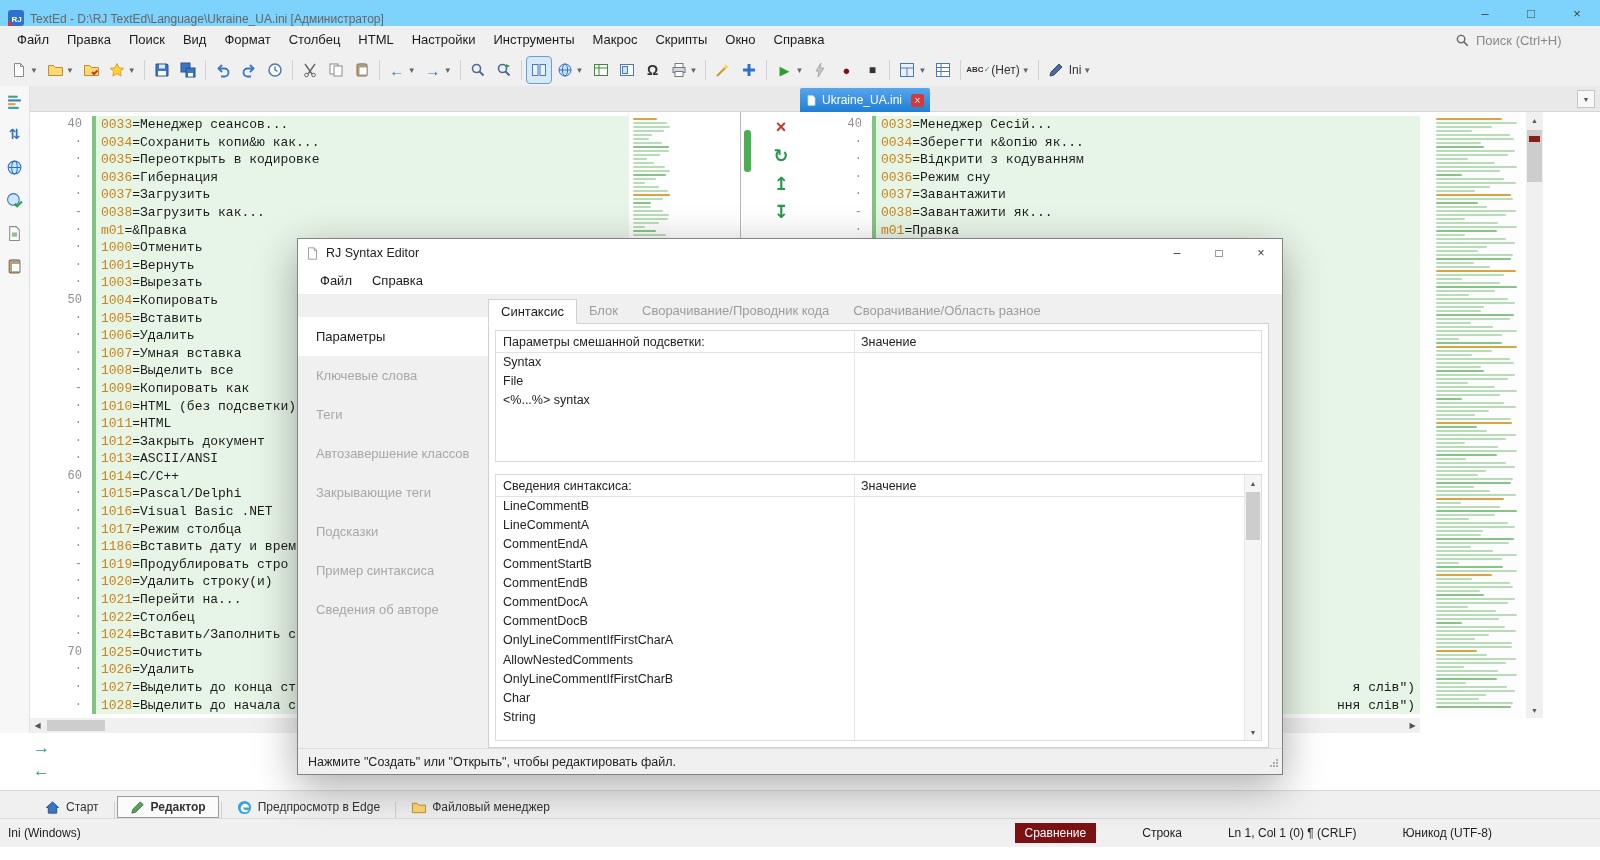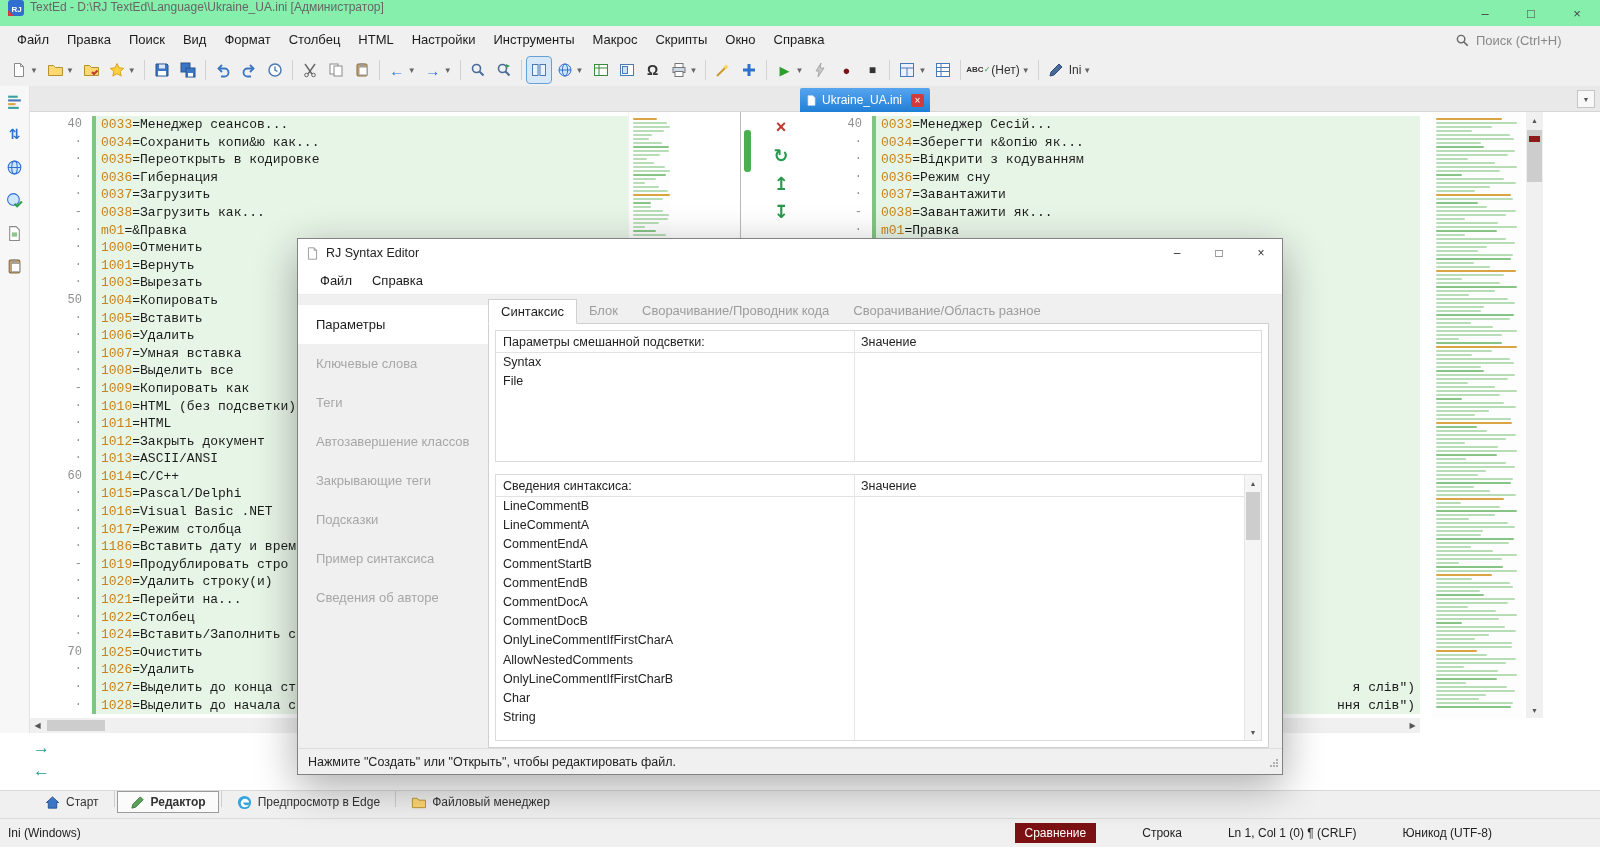--- a/index.html
+++ b/index.html
@@ -1,20 +1,20 @@
 <!DOCTYPE html>
 <html style="--line-bg: #e7f5e7; --key: #c9831a; --val: #1b1b1b; --gutter: #8f8f8f; --chg: #82c482; --badge: #7b1113;"><head>
 <meta charset="utf-8">
 <style>
 *{margin:0;padding:0;box-sizing:border-box}
 html,body{width:1600px;height:860px;overflow:hidden;background:#fff}
 body{font-family:"Liberation Sans","DejaVu Sans",sans-serif;font-size:13px;color:#222}
 .app{position:relative;width:1600px;height:860px;background:#fff}
 
-.titlebar{position:absolute;top:0;left:0;right:0;height:26px;background:#86efac;display:flex;align-items:flex-start}
+.titlebar{position:absolute;top:0;left:0;right:0;height:26px;background:#7dd3fc;display:flex;align-items:flex-end}
 .app-icon{width:16px;height:16px;margin:0 6px 0 8px;flex:0 0 auto}
 .title-text{color:#666;font-size:12px}
 .win-controls{margin-left:auto;display:flex;height:100%}
 .win-btn{width:46px;display:flex;align-items:center;justify-content:center;color:#444;font-size:13px}
 
 .menubar{position:absolute;top:26px;left:0;right:0;height:28px;background:#f0f0f0;display:flex;align-items:center;padding-left:8px}
 .menu-item{padding:0 9px;line-height:28px;font-size:13px;color:#1c1c1c}
 .menusearch{margin-left:auto;display:flex;align-items:center;margin-right:14px;color:#888}
 .menusearch svg{width:15px;height:15px;margin-right:6px}
 .menusearch input{border:none;background:transparent;font-size:13px;width:110px;outline:none;color:#777}
@@ -67,21 +67,21 @@
 .vs-mark{position:absolute;left:3px;right:3px;top:24px;height:6px;background:#8b1a1a}
 .hscroll{position:absolute;top:718px;height:15px;background:#f0f0f0;display:flex;align-items:center}
 .hscroll.left{left:30px;width:710px}
 .hscroll.right{left:820px;width:600px}
 .hs-arrow{width:15px;text-align:center;font-size:8px;color:#555}
 .hs-arrow.end{margin-left:auto}
 .hs-thumb{position:absolute;left:17px;top:2px;width:58px;height:11px;background:#cdcdcd}
 .below{position:absolute;top:733px;left:0;width:1600px;height:57px;background:#fff}
 .nav-arrow{position:absolute;left:33px;width:20px;height:20px;font-size:17px;font-weight:bold;color:#1f9a8a;line-height:20px}
 
-.bottombar{position:absolute;top:790px;left:0;right:0;height:28px;background:#f0f0f0;border-top:1px solid #d9d9d9;display:flex;align-items:flex-start;padding-left:32px}
+.bottombar{position:absolute;top:790px;left:0;right:0;height:28px;background:#f0f0f0;border-top:1px solid #d9d9d9;display:flex;align-items:flex-end;padding-left:32px}
 .btab{display:flex;align-items:center;gap:6px;padding:0 12px;height:22px;font-size:12px;color:#333;border:1px solid transparent}
 .btab svg{width:15px;height:15px}
 .btab.active{border:1px solid #9a9a9a;background:#fbfbfb;font-weight:bold}
 .btab-sep{width:1px;height:16px;background:#cfcfcf;margin:0 2px}
 
 .statusbar{position:absolute;top:818px;left:0;right:0;height:29px;background:#f0f0f0;border-top:1px solid #dcdcdc;display:flex;align-items:center;font-size:12px}
 .sb-left{margin-left:8px}
 .sb-right{margin-left:auto;display:flex;align-items:center;margin-right:108px}
 .sb-badge{background:var(--badge);color:#fff;padding:3px 10px}
 .sb-item{margin-left:46px}
@@ -89,21 +89,21 @@
 
 .dialog{position:absolute;left:297px;top:238px;width:986px;height:537px;background:#f0f0f0;border:1px solid #828282;box-shadow:0 12px 40px rgba(0,0,0,.33);z-index:50}
 .dlg-title{height:28px;background:#fff;display:flex;align-items:center;padding-left:8px}
 .dlg-title svg{width:13px;height:15px;margin-right:7px}
 .dlg-title .txt{font-size:12.5px;color:#222}
 .dlg-controls{margin-left:auto;display:flex;height:100%}
 .dlg-btn{width:42px;display:flex;align-items:center;justify-content:center;color:#333;font-size:12px}
 .dlg-menu{height:28px;background:#fff;display:flex;align-items:center;padding-left:12px;border-bottom:1px solid #ececec}
 .dlg-menu span{padding:0 10px;font-size:13px;color:#1c1c1c}
 .dlg-body{position:absolute;top:56px;left:0;right:0;bottom:26px}
-.dlg-nav{position:absolute;left:0;top:4px;width:203px;height:100%;padding-top:6px}
+.dlg-nav{position:absolute;left:0;top:16px;width:203px;height:100%;padding-top:6px}
 .dlg-nav-item{height:39px;line-height:39px;padding-left:18px;font-size:13px;color:#a7a7a7}
 .dlg-nav-item.active{background:#fff;color:#1c1c1c}
 .dlg-content{position:absolute;left:190px;top:0;right:13px;height:100%}
 .dlg-tabs{display:flex;height:25px;margin-top:4px;border-bottom:1px solid #d0d0d0}
 .dlg-tab{padding:0 12px;line-height:24px;font-size:13px;color:#9c9c9c}
 .dlg-tab.active{background:#fff;color:#1c1c1c;border:1px solid #d0d0d0;border-bottom:1px solid #fff;margin-bottom:-1px}
 .dlg-panel{position:absolute;top:29px;left:0;right:0;bottom:0;background:#fff;border:1px solid #d0d0d0;border-top:none;padding:6px}
 .tbl{border:1px solid #dcdcdc;position:relative;background:#fff;overflow:hidden}
 .tbl1{height:132px;margin-bottom:12px}
 .tbl2{position:absolute;left:6px;right:6px;top:150px;bottom:6px}
@@ -1252,20 +1252,21 @@
         <div class="dlg-panel">
           <div class="tbl tbl1">
             <div class="tbl-head">
               <span class="c1">Параметры смешанной подсветки:</span>
               <span class="c2">Значение</span>
             </div>
             <div class="tbl-vline"></div>
             <div id="tbl1-rows">
                 <div class="tbl-row">Syntax</div>
                 <div class="tbl-row">File</div>
+                <div class="tbl-row">&lt;%...%&gt; syntax</div>
               </div>
           </div>
           <div class="tbl tbl2">
             <div class="tbl-head">
               <span class="c1">Сведения синтаксиса:</span>
               <span class="c2">Значение</span>
             </div>
             <div class="tbl-vline" style="bottom:0"></div>
             <div id="tbl2-rows">
                 <div class="tbl-row">LineCommentB</div>

